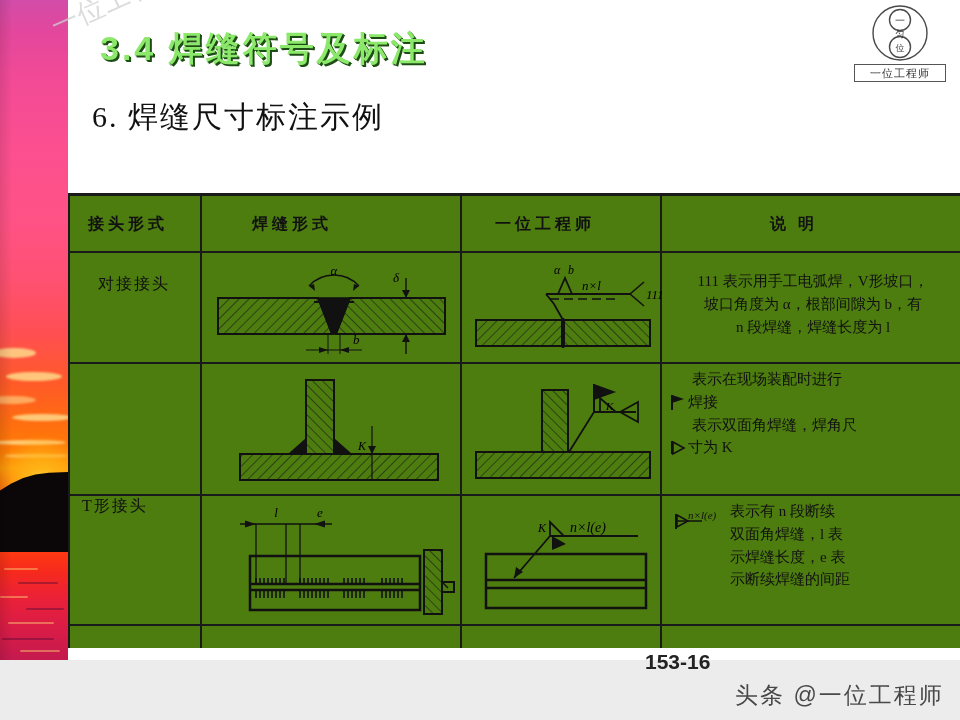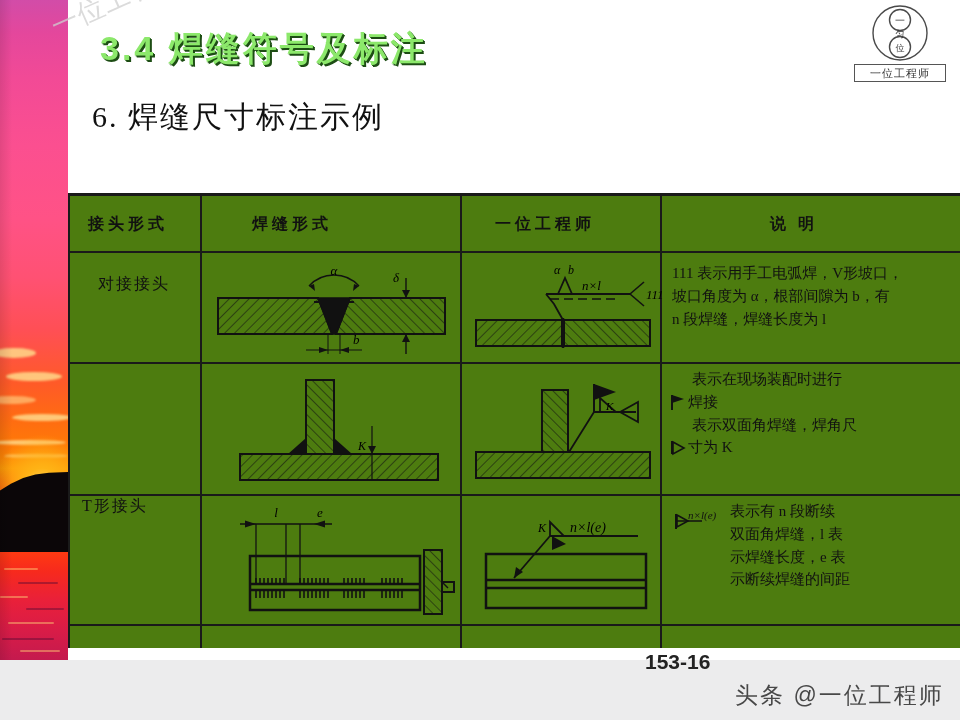--- a/index.html
+++ b/index.html
@@ -224,21 +224,21 @@
           <path d="M160,36 L174,24" stroke="#111" stroke-width="1.6"></path>
           <path d="M160,36 L174,48" stroke="#111" stroke-width="1.6"></path>
 
           <text x="84" y="16" font-size="12" font-style="italic" font-family="'Liberation Serif',serif">α</text>
           <text x="98" y="16" font-size="12" font-style="italic" font-family="'Liberation Serif',serif">b</text>
           <text x="112" y="32" font-size="13" font-style="italic" font-family="'Liberation Serif',serif">n×l</text>
           <text x="176" y="41" font-size="13" font-style="italic" font-family="'Liberation Serif',serif">111</text>
         </svg>
       </div>
 
-      <div class="desc" style="left:602px;top:66px;width:282px;">
+      <div class="desc" style="left:602px;top:74px;width:282px;text-align:center;">
         <div>111 表示用手工电弧焊，V形坡口，</div>
         <div>坡口角度为 α，根部间隙为 b，有</div>
         <div>n 段焊缝，焊缝长度为 l</div>
       </div>
 
       <div class="cell-label" style="left:12px;top:300px;">T形接头</div>
 
       <div class="fig" style="left:140px;top:172px;">
         <svg width="245" height="122" viewBox="0 0 245 122">
 

